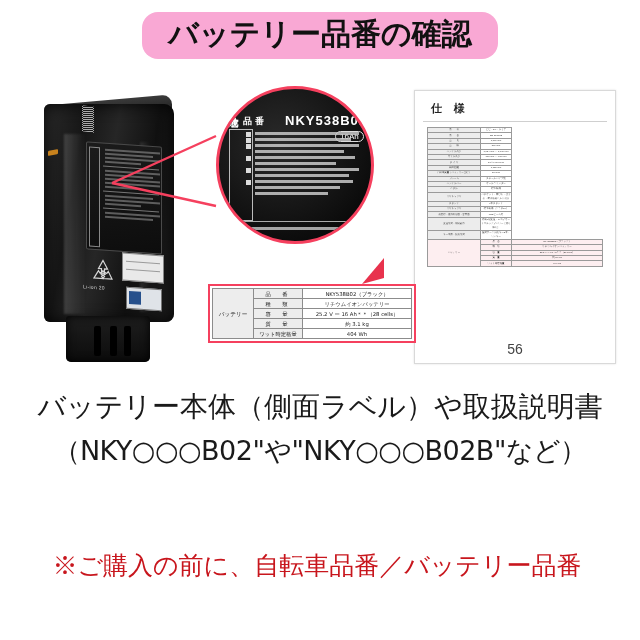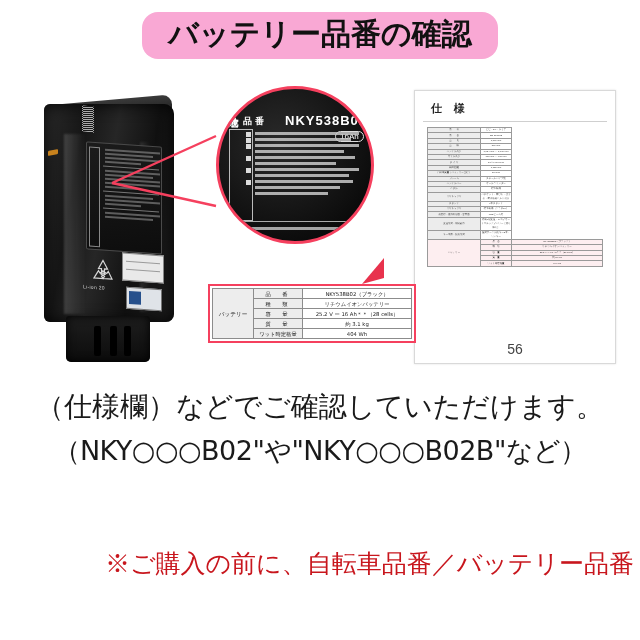--- a/index.html
+++ b/index.html
@@ -208,22 +208,22 @@
   .body-copy{
     position:absolute;left:0;top:385px;width:640px;
     text-align:center;color:#1a1a1a;
     font-family:"DejaVu Sans","Liberation Sans",sans-serif;
   }
   .bline{font-size:28px;line-height:44px;letter-spacing:0px;white-space:nowrap;}
   .bline.code{font-size:27px;letter-spacing:-.5px;}
 
   .note{
     position:absolute;left:0;top:545px;width:634px;
-    text-align:right;color:#c8161d;
-    font-family:Liberation Mono, monospace;
+    text-align:center;color:#c8161d;
+    font-family:Liberation Serif, serif;
   }
   .nline{font-size:25px;line-height:42px;white-space:nowrap;}
 </style>
 </head>
 <body>
 
 <div id="page">
 
   <div class="title-wrap">
     <div class="title-pill">
@@ -472,21 +472,21 @@
               <td class="key nosp">ワット時定格量</td>
               <td class="val">404 Wh</td>
             </tr>
           </tbody>
       </table>
     </div>
 
   </div>
 
   <div class="body-copy">
-    <div class="bline">（仕様欄）などでご確認していただけます。</div>
+    <div class="bline">バッテリー本体（側面ラベル）や取扱説明書</div>
     <div class="bline code">（NKY○○○B02"や"NKY○○○B02B"など）</div>
   </div>
 
   <div class="note">
     <div class="nline">※ご購入の前に、自転車品番／バッテリー品番</div>
   </div>
 
 </div>
 
 </body></html>

